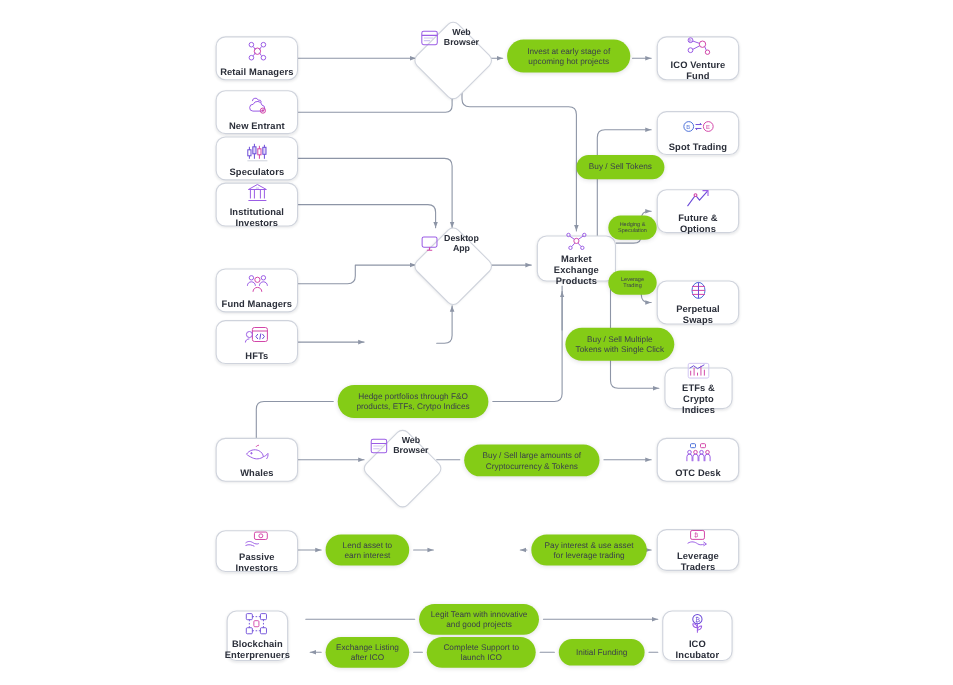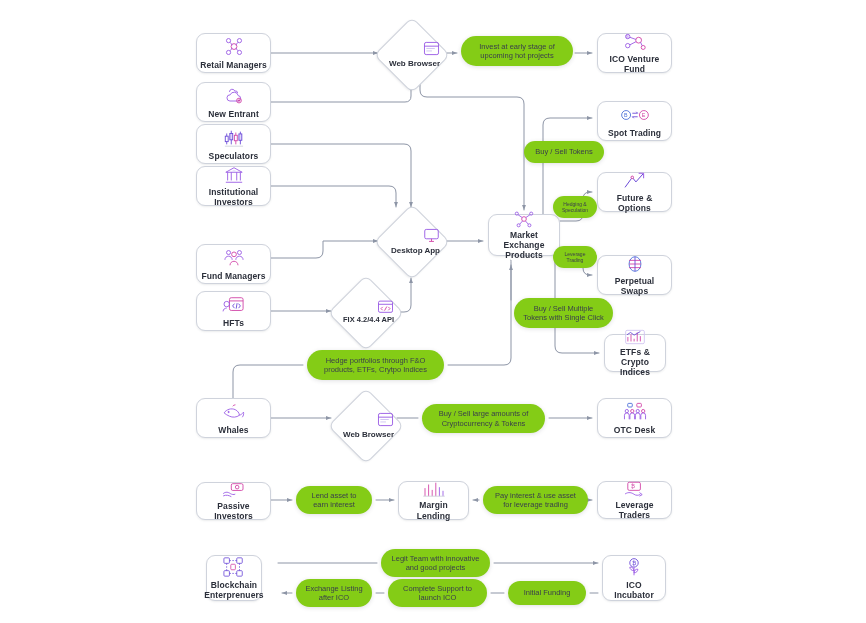--- a/index.html
+++ b/index.html
@@ -11,21 +11,21 @@
         justify-content:center;box-shadow:0 1px 2px rgba(60,64,80,.10);}
   .node .lbl{font-size:8.5px;font-weight:bold;color:#2b2f3a;line-height:1.18;text-align:center;
              letter-spacing:.1px;padding:0 3px;}
   .node .ico{display:flex;align-items:center;justify-content:center;height:22px;margin-bottom:2px;}
   .diamond{position:absolute;box-sizing:border-box;}
   .diamond .dshape{position:absolute;left:50%;top:50%;width:52px;height:52px;
         margin-left:-26px;margin-top:-26px;transform:rotate(45deg);
         background:#fff;border:1px solid #cfd3dc;border-radius:7px;
         box-shadow:0 1px 2px rgba(60,64,80,.10);}
   .diamond .dinner{position:absolute;left:0;top:0;width:100%;height:100%;
-        display:flex;flex-direction:column;align-items:flex-end;justify-content:center;}
+        display:flex;flex-direction:row;align-items:flex-start;justify-content:center;}
   .diamond .lbl{position:relative;font-size:8px;font-weight:bold;color:#2b2f3a;
         line-height:1.15;text-align:center;}
   .diamond .ico{position:relative;height:18px;display:flex;align-items:center;justify-content:center;margin-bottom:1px;}
   .pill{position:absolute;box-sizing:border-box;background:#84cc16;border-radius:22px;
         display:flex;align-items:center;justify-content:center;text-align:center;
         box-shadow:0 1px 4px rgba(60,64,80,.16);color:#3a3f4b;line-height:1.25;padding:0 8px;}
   .pill.sm{font-size:5px;}
   .pill.md{font-size:7.5px;}
 </style>
 </head>
@@ -246,32 +246,20 @@
             <circle cx="20" cy="4" r="1.7"></circle>
             <circle cx="6" cy="17" r="1.7"></circle>
             <circle cx="18" cy="17" r="1.7"></circle>
             <path d="M5.4 5.3L10 8.4M18.6 5.3L14 8.4M7.2 15.8L10.4 12.2M16.8 15.8L13.6 12.2"></path>
           </g>
         </svg>
     </span>
     <span class="lbl">Market Exchange Products</span>
   </div>
 
-  <div class="node" style="left:398px;top:481px;width:71px;height:39px">
-    <span class="ico">
-      <svg width="24" height="18" viewBox="0 0 26 20">
-          <g fill="none" stroke="#9b5de5" stroke-width="1">
-            <path d="M3 18V9M7 18V5M11 18V11M15 18V3" stroke="#d246a8"></path>
-            <path d="M19 18V8M23 18V12"></path>
-            <path d="M1 18h24" stroke="#cfd3dc"></path>
-          </g>
-        </svg>
-    </span>
-    <span class="lbl">Margin Lending</span>
-  </div>
 
   <div class="node" style="left:597px;top:33px;width:75px;height:40px">
     <span class="ico">
       <svg width="24" height="20" viewBox="0 0 26 22">
           <g fill="none" stroke="#9b5de5" stroke-width="1">
             <circle cx="5" cy="5" r="2.4"></circle>
             <circle cx="5" cy="15" r="2.4"></circle>
             <circle cx="17" cy="9" r="3.2" stroke="#d246a8"></circle>
             <circle cx="22" cy="17" r="2.2" stroke="#d246a8"></circle>
             <path d="M7.3 5.8L14 8.2M7.2 14.2L14.2 10.6M19.2 11.4L20.8 15"></path>
@@ -406,35 +394,20 @@
             <g fill="none" stroke="#9b5de5" stroke-width="1">
               <rect x="1.8" y="1.5" width="14.4" height="10" rx="1.6"></rect>
               <path d="M9 11.5v2.6M6.4 14.3h5.2" stroke="#d246a8"></path>
             </g>
           </svg>
       </span>
       <span class="lbl">Desktop App</span>
     </div>
   </div>
 
-  <div class="diamond" style="left:336px;top:283px;width:58px;height:58px">
-    <div class="dshape"></div>
-    <div class="dinner">
-      <span class="ico" style="height:15px">
-        <svg width="17" height="14" viewBox="0 0 18 15">
-            <g fill="none" stroke="#9b5de5" stroke-width="1">
-              <rect x="1.5" y="1.2" width="15" height="12" rx="1.6"></rect>
-              <path d="M1.5 4.6h15"></path>
-              <path d="M6 7.4L4.2 9.2 6 11M12 7.4l1.8 1.8L12 11M10.4 7l-2.4 4.4" stroke="#d246a8"></path>
-            </g>
-          </svg>
-      </span>
-      <span class="lbl" style="font-size:7.5px">FIX 4.2/4.4 API</span>
-    </div>
-  </div>
 
   <div class="diamond" style="left:336px;top:396px;width:58px;height:58px">
     <div class="dshape"></div>
     <div class="dinner">
       <span class="ico">
         <svg width="17" height="15" viewBox="0 0 18 16">
             <g fill="none" stroke="#9b5de5" stroke-width="1">
               <rect x="1.5" y="1.5" width="15" height="13" rx="1.8"></rect>
               <path d="M1.5 5.5h15"></path>
               <path d="M3.5 8h9M3.5 10.6h6" stroke="#d0c4f2"></path>

